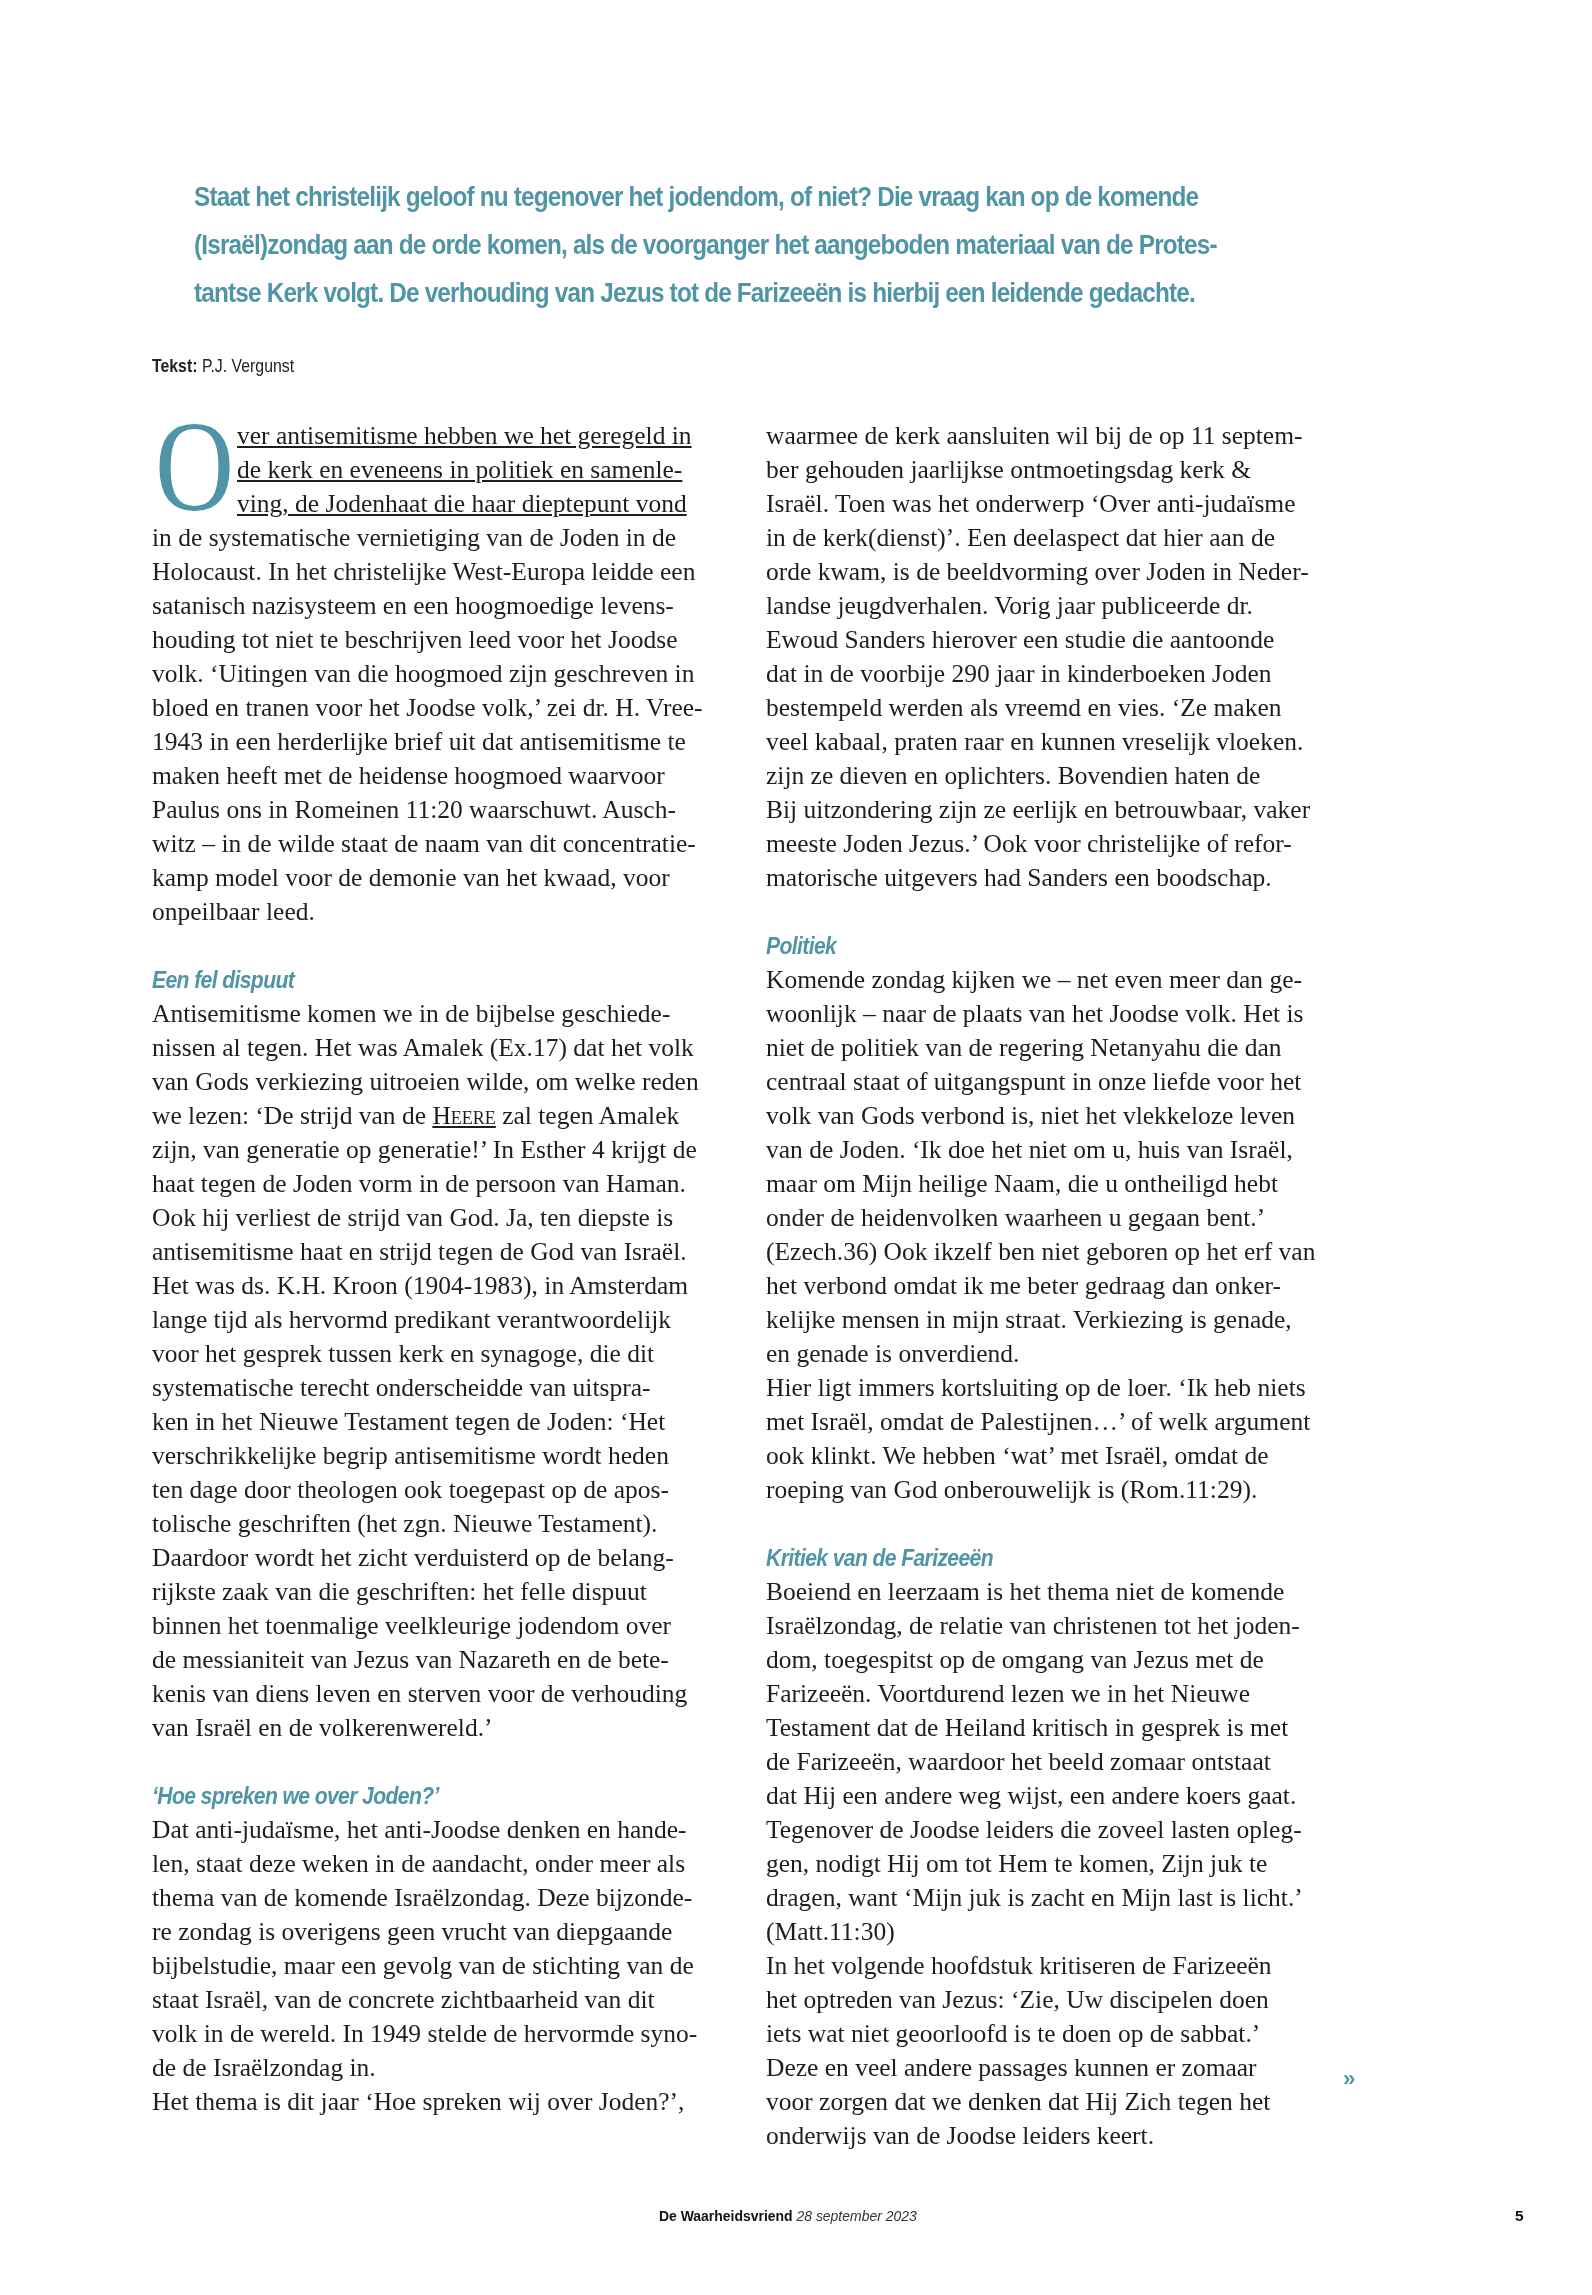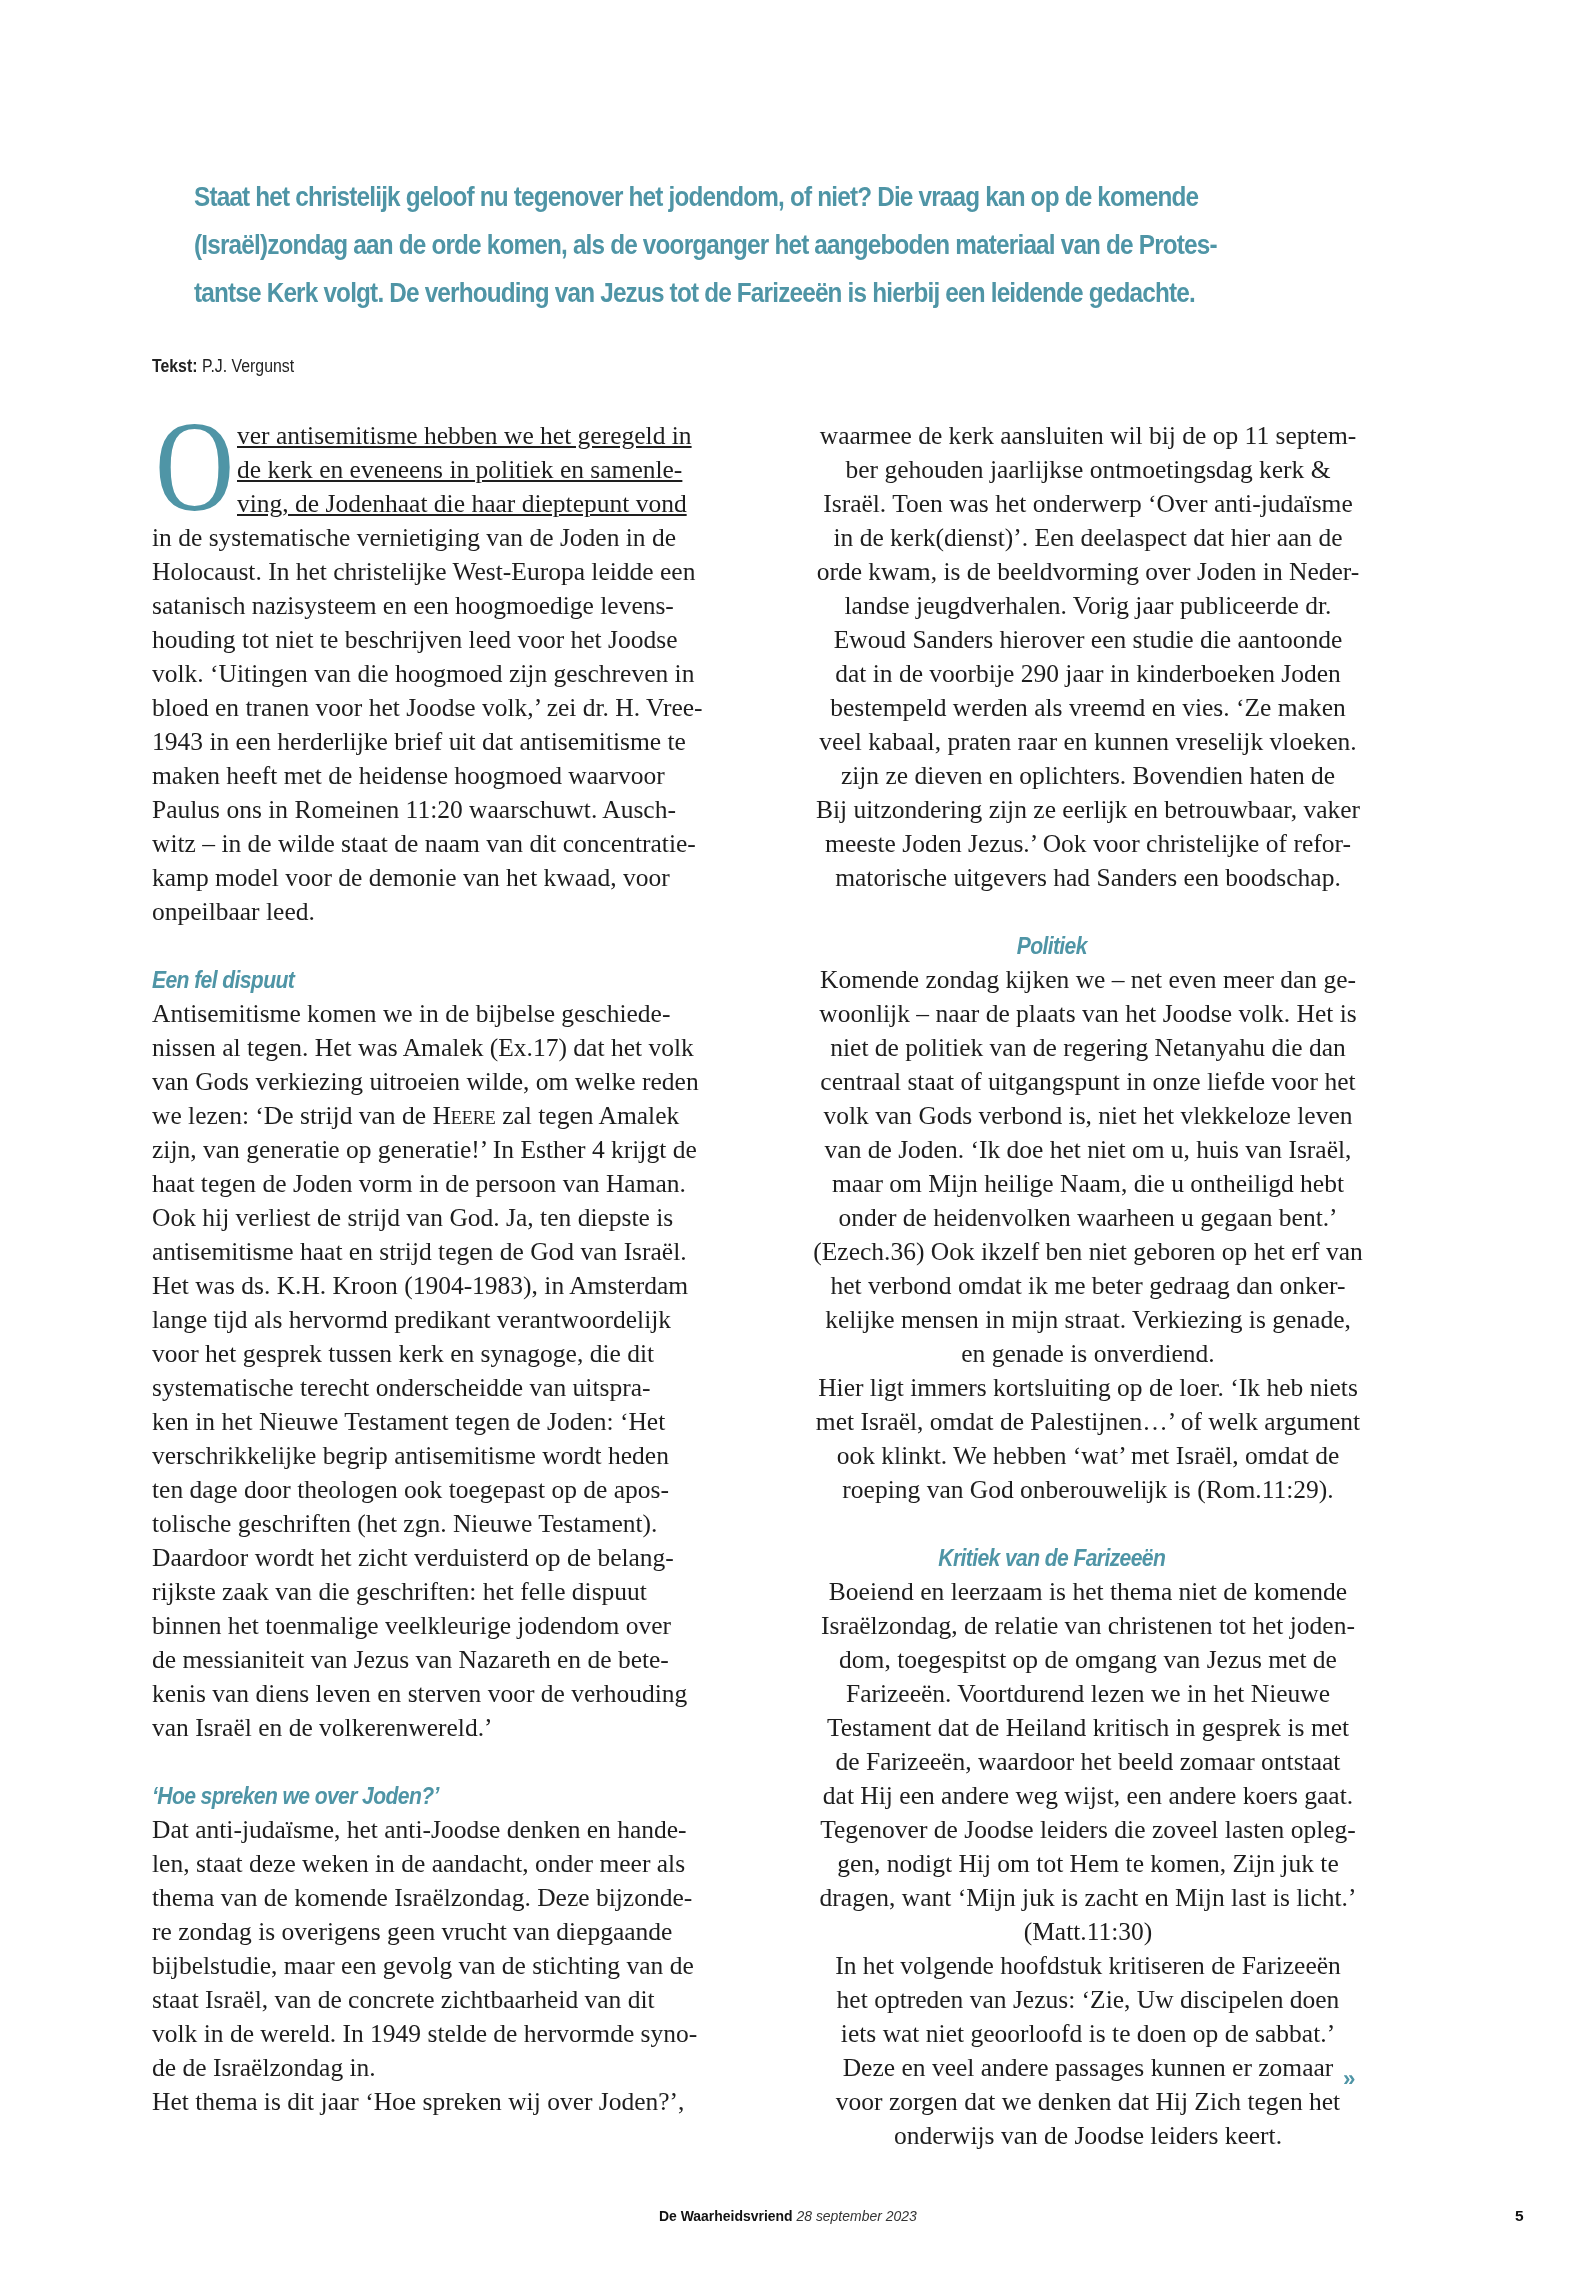--- a/index.html
+++ b/index.html
@@ -21,31 +21,31 @@
     transform: scaleX(0.88); transform-origin: left top; white-space: nowrap;
   }
   .byline b { font-weight: bold; }
 
   .col {
     position: absolute; top: 419px;
     font-family: "Liberation Serif", serif; font-size: 25.5px; line-height: 34px;
     color: #1e1e1e;
   }
   .col.left { left: 152px; width: 595px; }
-  .col.right { left: 786px; width: 604px; text-align: center; }
+  .col.right { left: 766px; width: 604px; }
   .line { display: block; white-space: nowrap; height: 34px; }
   .line.indent { padding-left: 85px; text-decoration: underline; }
   .gap { display: block; height: 34px; }
   .sub {
     display: block; height: 34px; white-space: nowrap;
     font-family: "Liberation Sans", sans-serif; font-style: italic; font-weight: bold;
     color: #4f95a6; font-size: 24px; letter-spacing: -0.7px;
     transform: scaleX(0.88); transform-origin: left center;
   }
-  .sc { font-variant: small-caps; }
+  .sc { font-variant: small-caps; text-decoration: underline; }
 
   .dropcap {
     position: absolute; left: 155px; top: 406px;
     font-family: "Liberation Serif", serif; font-size: 129px; line-height: 121px;
     color: #4f95a6; font-weight: normal;
     transform: scaleX(0.85); transform-origin: left top;
   }
 
   .continue {
     position: absolute; left: 1343px; top: 2066px;

